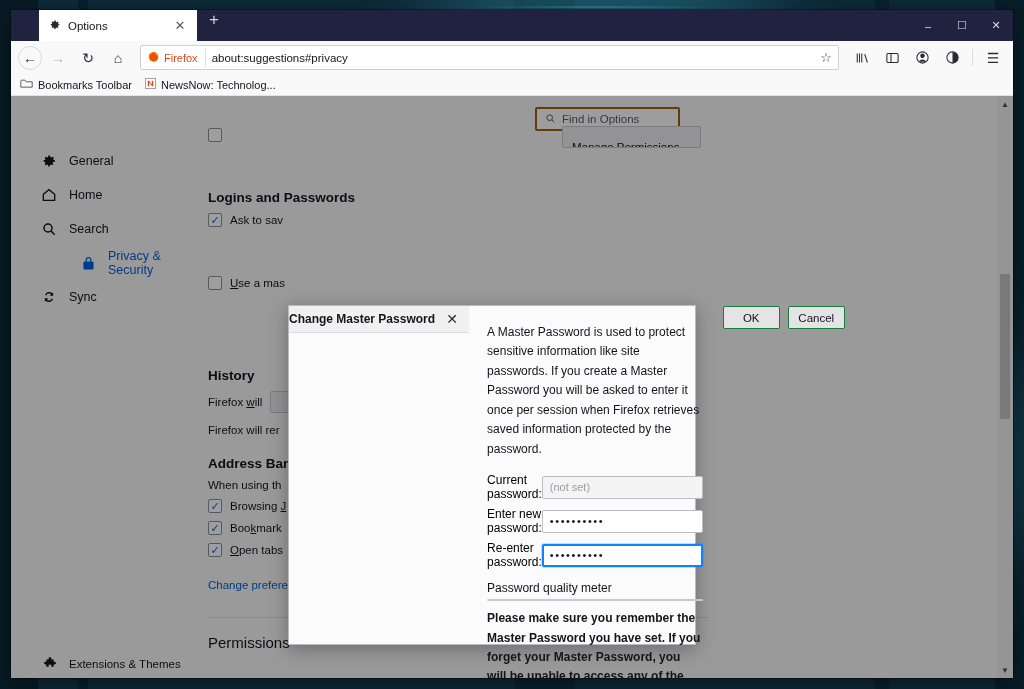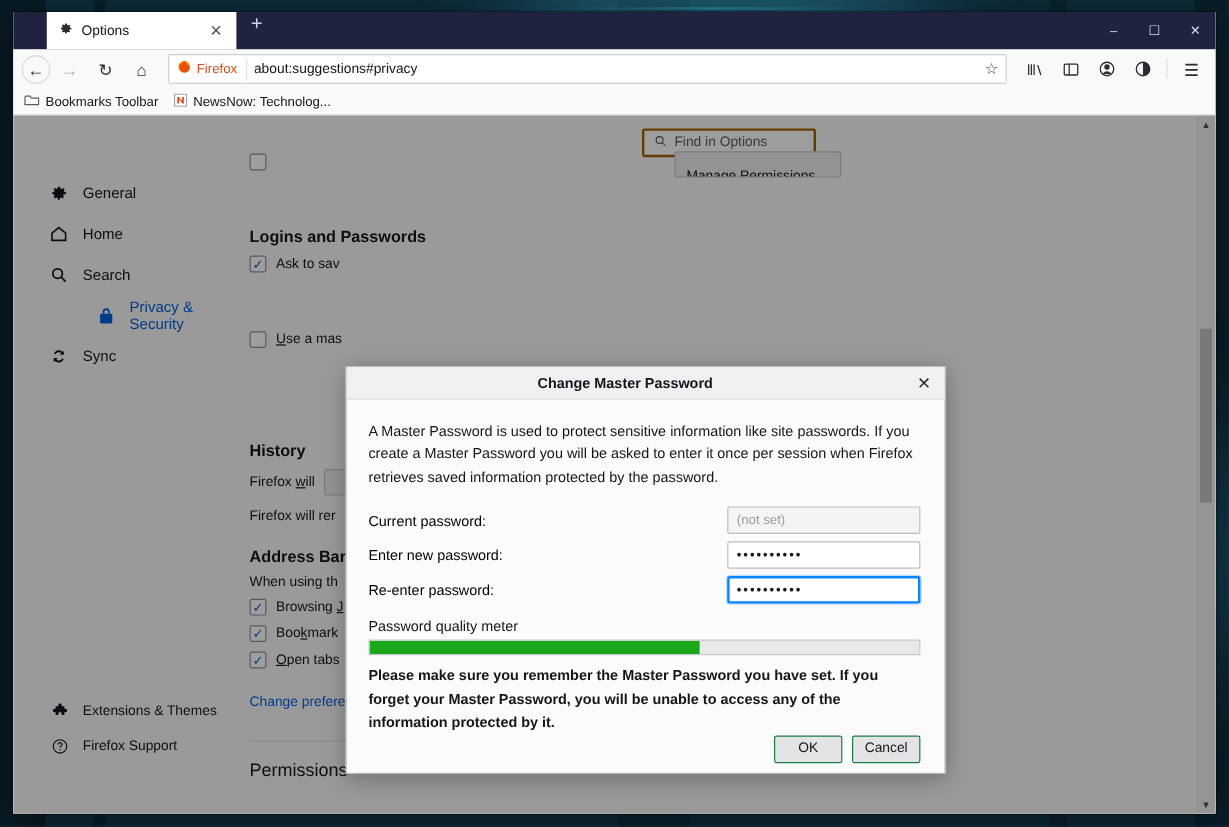--- a/index.html
+++ b/index.html
@@ -234,26 +234,26 @@
     left: 3px; right: 3px;
     top: 178px; height: 145px;
     background: #c4c4c4;
     border-radius: 1px;
   }
 
   
   #dialog {
     position: absolute;
     left: 277px; top: 209px;
-    width: 500px; height: 340px;
+    width: 408px; height: 340px;
     background: #fbfbfb;
     border: 1px solid #b9b9be;
     box-shadow: 0 4px 18px rgba(0,0,0,.30);
     z-index: 60;
-    display: flex; flex-direction: column;
+    display: flex; flex-direction: row;
   }
   #dlg-title {
     height: 27px;
     background: #f0f0f0;
     border-bottom: 1px solid #dcdcdf;
     display: flex; align-items: center;
     position: relative;
     flex: 0 0 auto;
   }
   #dlg-title .t {
@@ -494,30 +494,20 @@
 
         <div class="nav-item small">
           <span class="ico">
             <svg width="14" height="14" viewBox="0 0 20 20" fill="#15141a">
               <path d="M8 2.2a2 2 0 014 0v1.3h3.2v3.2h1.3a2 2 0 010 4h-1.3v3.2H12v-1.3a2 2 0 10-4 0v1.3H4.8V10.7H3.5a2 2 0 010-4h1.3V3.5H8z"></path>
             </svg>
           </span>
           <span>Extensions &amp; Themes</span>
         </div>
 
-        <div class="nav-item small" style="margin-bottom:42px;">
-          <span class="ico">
-            <svg width="14" height="14" viewBox="0 0 20 20" fill="none" stroke="#15141a" stroke-width="1.3">
-              <circle cx="10" cy="10" r="8"></circle>
-              <path d="M7.9 7.7a2.2 2.2 0 114.2 1c-.5.9-1.9 1.2-1.9 2.5" stroke-width="1.5"></path>
-              <circle cx="10.1" cy="14" r=".9" fill="#15141a" stroke="none"></circle>
-            </svg>
-          </span>
-          <span>Firefox Support</span>
-        </div>
       </div>
 
       <div id="mainpane">
 
         <div id="findbox">
           <span>
             <svg width="11" height="11" viewBox="0 0 20 20" fill="none" stroke="#5b5b66" stroke-width="1.8">
               <circle cx="8.5" cy="8.5" r="5.2"></circle>
                 <line x1="12.4" y1="12.4" x2="17" y2="17"></line>
             </svg>

